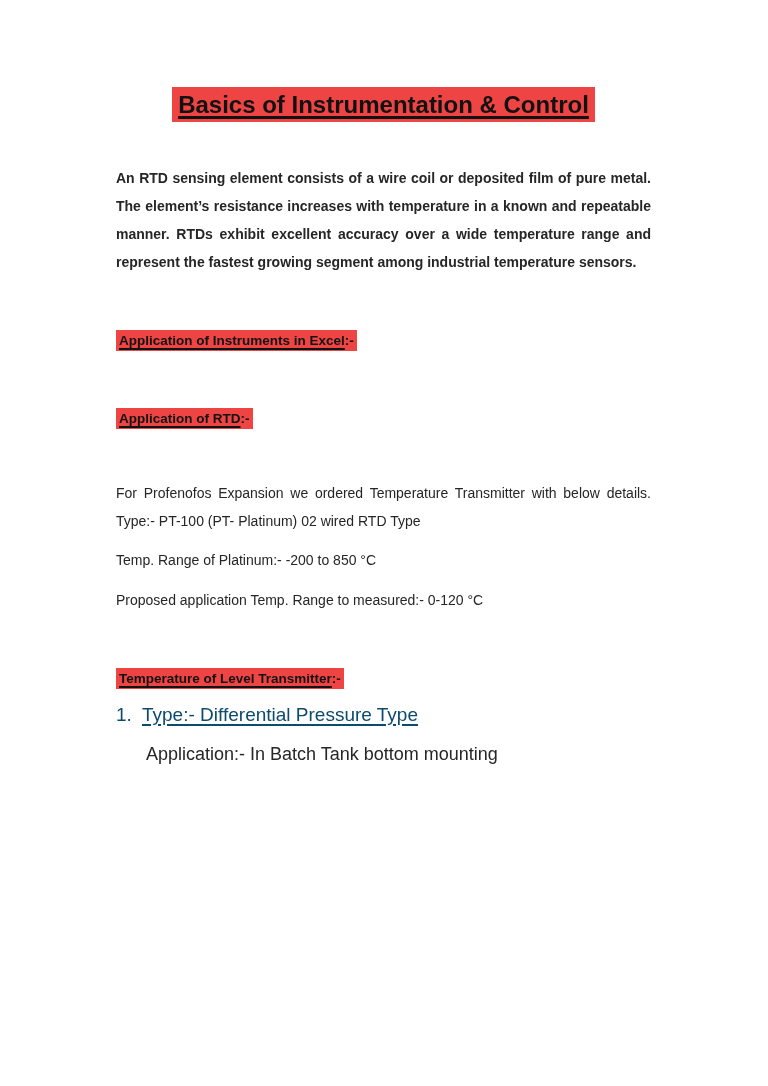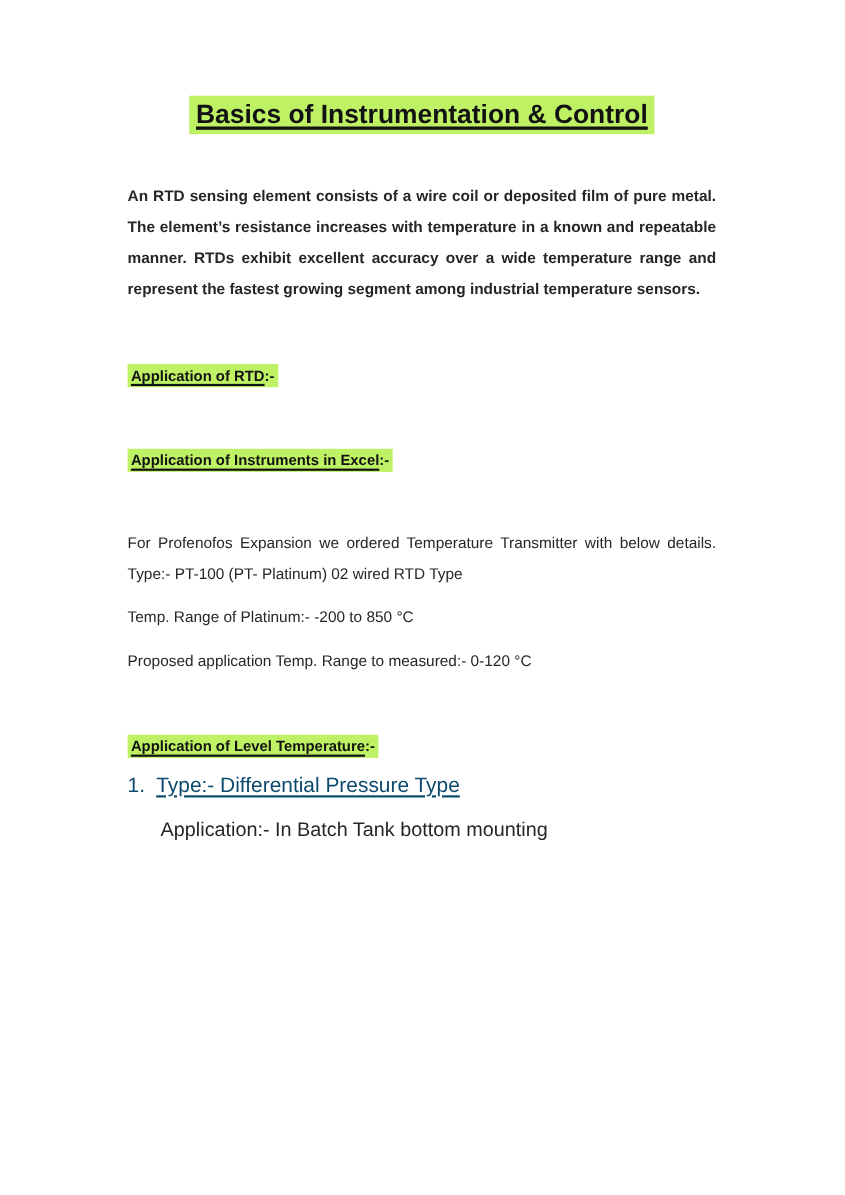--- a/index.html
+++ b/index.html
@@ -26,21 +26,21 @@
     font-weight: bold;
     color: #121212;
   }
   .title .hl {
     padding: 4px 6px;
     text-decoration: underline;
     text-decoration-thickness: 2.5px;
     text-underline-offset: 3px;
   }
   .hl {
-    background-color: #bef264;
+    background-color: #ef4444;
     padding: 3px 3px;
     margin-top: 35px;
   }
   .heading {
     font-size: 13.5px;
     font-weight: bold;
     line-height: 24px;
     color: #121212;
   }
   .u {
@@ -85,36 +85,36 @@
 
 <div class="doc-page">
 
   <h1 class="title">
     <span class="hl">Basics of Instrumentation &amp; Control</span>
   </h1>
 
 
   <p class="para justify mt-h1-to-para">An RTD sensing element consists of a wire coil or deposited film of pure metal. The element’s resistance increases with temperature in a known and repeatable manner. RTDs exhibit excellent accuracy over a wide temperature range and represent the fastest growing segment among industrial temperature sensors.</p>
 
+  <h2 class="heading mt-para-to-h2">
+    <span class="hl"><span class="u">Application of Instruments in Excel</span><span>:-</span></span>
+  </h2>
+
   <h2 class="heading mt-h2-to-h3">
     <span class="hl"><span class="u">Application of RTD</span><span>:-</span></span>
-  </h2>
-
-  <h2 class="heading mt-para-to-h2">
-    <span class="hl"><span class="u">Application of Instruments in Excel</span><span>:-</span></span>
   </h2>
 
   <p class="para justify mt-h3-to-para">For Profenofos Expansion we ordered Temperature Transmitter with below details. Type:- PT-100 (PT- Platinum) 02 wired RTD Type</p>
 
   <p class="para mt-line-sm">Temp. Range of Platinum:- -200 to 850 °C</p>
 
   <p class="para mt-line-sm2">Proposed application Temp. Range to measured:- 0-120 °C</p>
 
   <h2 class="heading mt-to-h4">
-    <span class="hl"><span class="u">Application of Level Temperature</span><span>:-</span></span>
+    <span class="hl"><span class="u">Temperature of Level Transmitter</span><span>:-</span></span>
   </h2>
 
 
   <div class="list-item">
     <span class="list-number">1.</span><span class="u">Type:- Differential Pressure Type</span>
   </div>
 
   <p class="para list-sub">Application:- In Batch Tank bottom mounting</p>
 
 </div>

